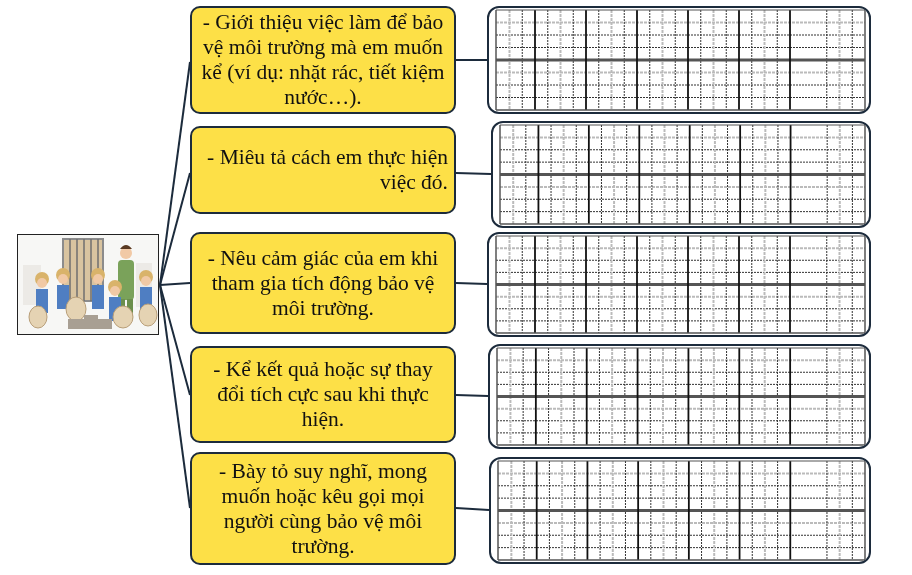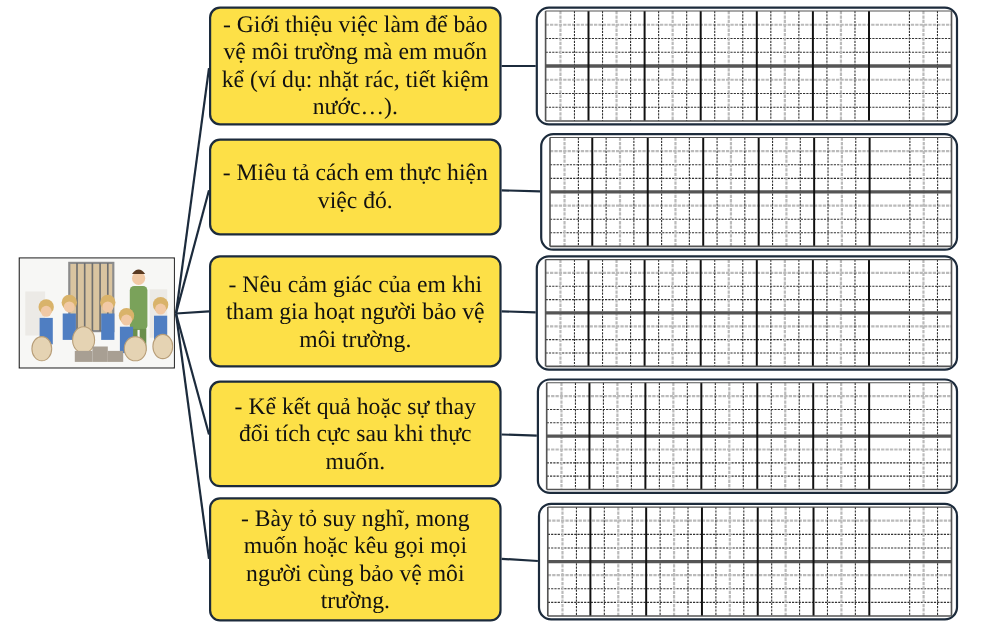--- a/index.html
+++ b/index.html
@@ -86,28 +86,28 @@
         <rect x="50" y="84" width="16" height="10"></rect>
         <rect x="66" y="80" width="14" height="14"></rect>
         <rect x="80" y="84" width="14" height="10"></rect>
       </g>
   </svg>
 </div>
 
 <div class="abs text-box" style="left:190px; top:6px; width:266px; height:108px;">
   <span>- Giới thiệu việc làm để bảo vệ môi trường mà em muốn kể (ví dụ: nhặt rác, tiết kiệm nước…).</span>
 </div>
-<div class="abs text-box" style="left:190px; top:126px; width:266px; height:88px;">
+<div class="abs text-box" style="left:190px; top:126px; width:266px; height:88px;text-align:right;">
   <span>- Miêu tả cách em thực hiện việc đó.</span>
 </div>
 <div class="abs text-box" style="left:190px; top:232px; width:266px; height:102px;">
-  <span>- Nêu cảm giác của em khi tham gia hoạt người bảo vệ môi trường.</span>
+  <span>- Nêu cảm giác của em khi tham gia tích động bảo vệ môi trường.</span>
 </div>
 <div class="abs text-box" style="left:190px; top:346px; width:266px; height:97px;">
-  <span>- Kể kết quả hoặc sự thay đổi tích cực sau khi thực muốn.</span>
+  <span>- Kể kết quả hoặc sự thay đổi tích cực sau khi thực hiện.</span>
 </div>
 <div class="abs text-box" style="left:190px; top:452px; width:266px; height:113px;text-align:center;">
   <span>- Bày tỏ suy nghĩ, mong muốn hoặc kêu gọi mọi người cùng bảo vệ môi trường.</span>
 </div>
 
 <div class="abs grid-box" style="left:487px; top:6px; width:384px; height:108px;">
     <div class="grid-inner" style="left: 0px; top: 0px;"><svg width="380" height="104">
         <line x1="7" y1="14.5" x2="376" y2="14.5" stroke="#bbbbbb" stroke-width="2" stroke-dasharray="3 1"></line>
         <line x1="7" y1="27" x2="376" y2="27" stroke="#333333" stroke-width="1" stroke-dasharray="2 1"></line>
         <line x1="7" y1="39.5" x2="376" y2="39.5" stroke="#333333" stroke-width="1" stroke-dasharray="2 1"></line>

